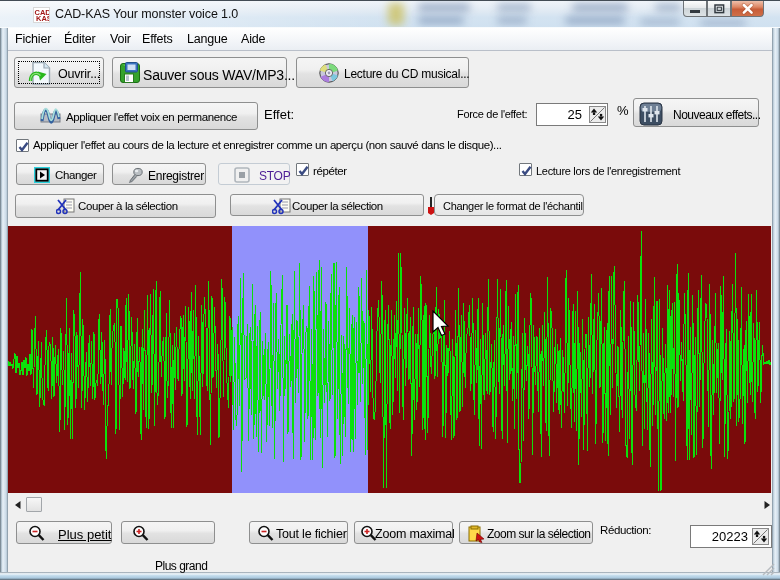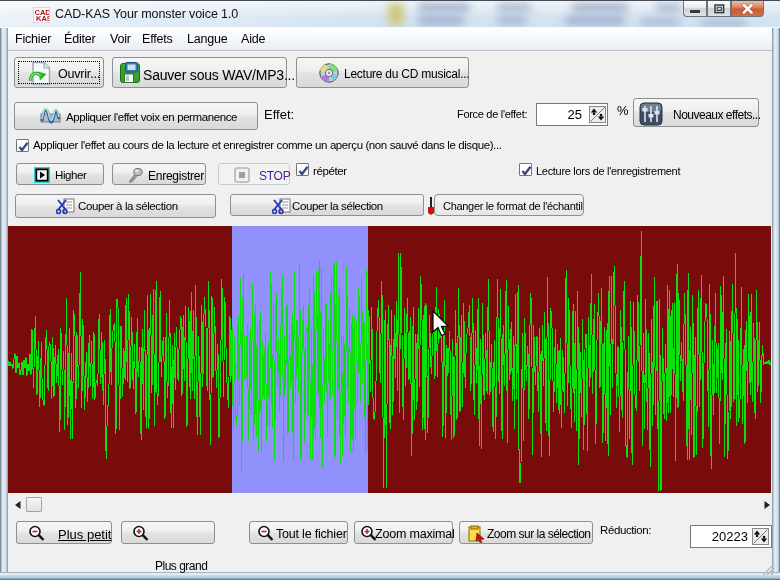--- a/index.html
+++ b/index.html
@@ -151,21 +151,21 @@
 <div class="cb" style="left:8px;top:111px"><svg width="13" height="13" viewBox="0 0 13 13">
         <path d="M2.5 6 L5 9 L10.5 1.8" fill="none" stroke="#3a4b82" stroke-width="2.4"></path>
       </svg></div>
 <div class="lbl" style="left:25px;top:111px;font-size:11.5px;letter-spacing:-0.4px;">Appliquer l'effet au cours de la lecture et enregistrer comme un aperçu (non sauvé dans le disque)...</div>
 <div class="btn" style="left:8px;top:135px;width:88px;height:22px;">
       <svg class="abs" style="left:17px;top:3px" width="16" height="16" viewBox="0 0 16 16">
  <rect x="0.8" y="0.8" width="14.4" height="14.4" fill="none" stroke="#2ad2de" stroke-width="1.6"></rect>
  <rect x="2.3" y="2.3" width="11.4" height="11.4" fill="#f4f4f4" stroke="#000" stroke-width="1.8"></rect>
  <path d="M6 4.5 L11 8 L6 11.5 Z" fill="#000"></path>
 </svg>
-      <div class="lbl" style="left:38px;top:5px;font-size:11.5px;letter-spacing:-0.4px;">Higher</div>
+      <div class="lbl" style="left:38px;top:5px;font-size:11.5px;letter-spacing:-0.4px;">Changer</div>
     </div>
 <div class="btn" style="left:104px;top:135px;width:94px;height:22px;">
       <svg class="abs" style="left:14px;top:2px" width="18" height="18" viewBox="0 0 18 18">
  <ellipse cx="11" cy="6" rx="4.2" ry="3.6" fill="#b9bec2" stroke="#6b7176"></ellipse>
  <ellipse cx="9.6" cy="5" rx="1.7" ry="1.3" fill="#e8ebee"></ellipse>
  <path d="M7.8 8.6 L3 14.8 L4.6 15.9 L9.8 10.4" fill="#9aa0a5" stroke="#6b7176"></path>
  <path d="M3 14.8 l-1.2 1.7 1.2 .6 1.4-1.4z" fill="#787d82"></path>
 </svg>
       <div class="lbl" style="left:35px;top:5px;font-size:12px;letter-spacing:-0.25px;">Enregistrer</div>
     </div>

